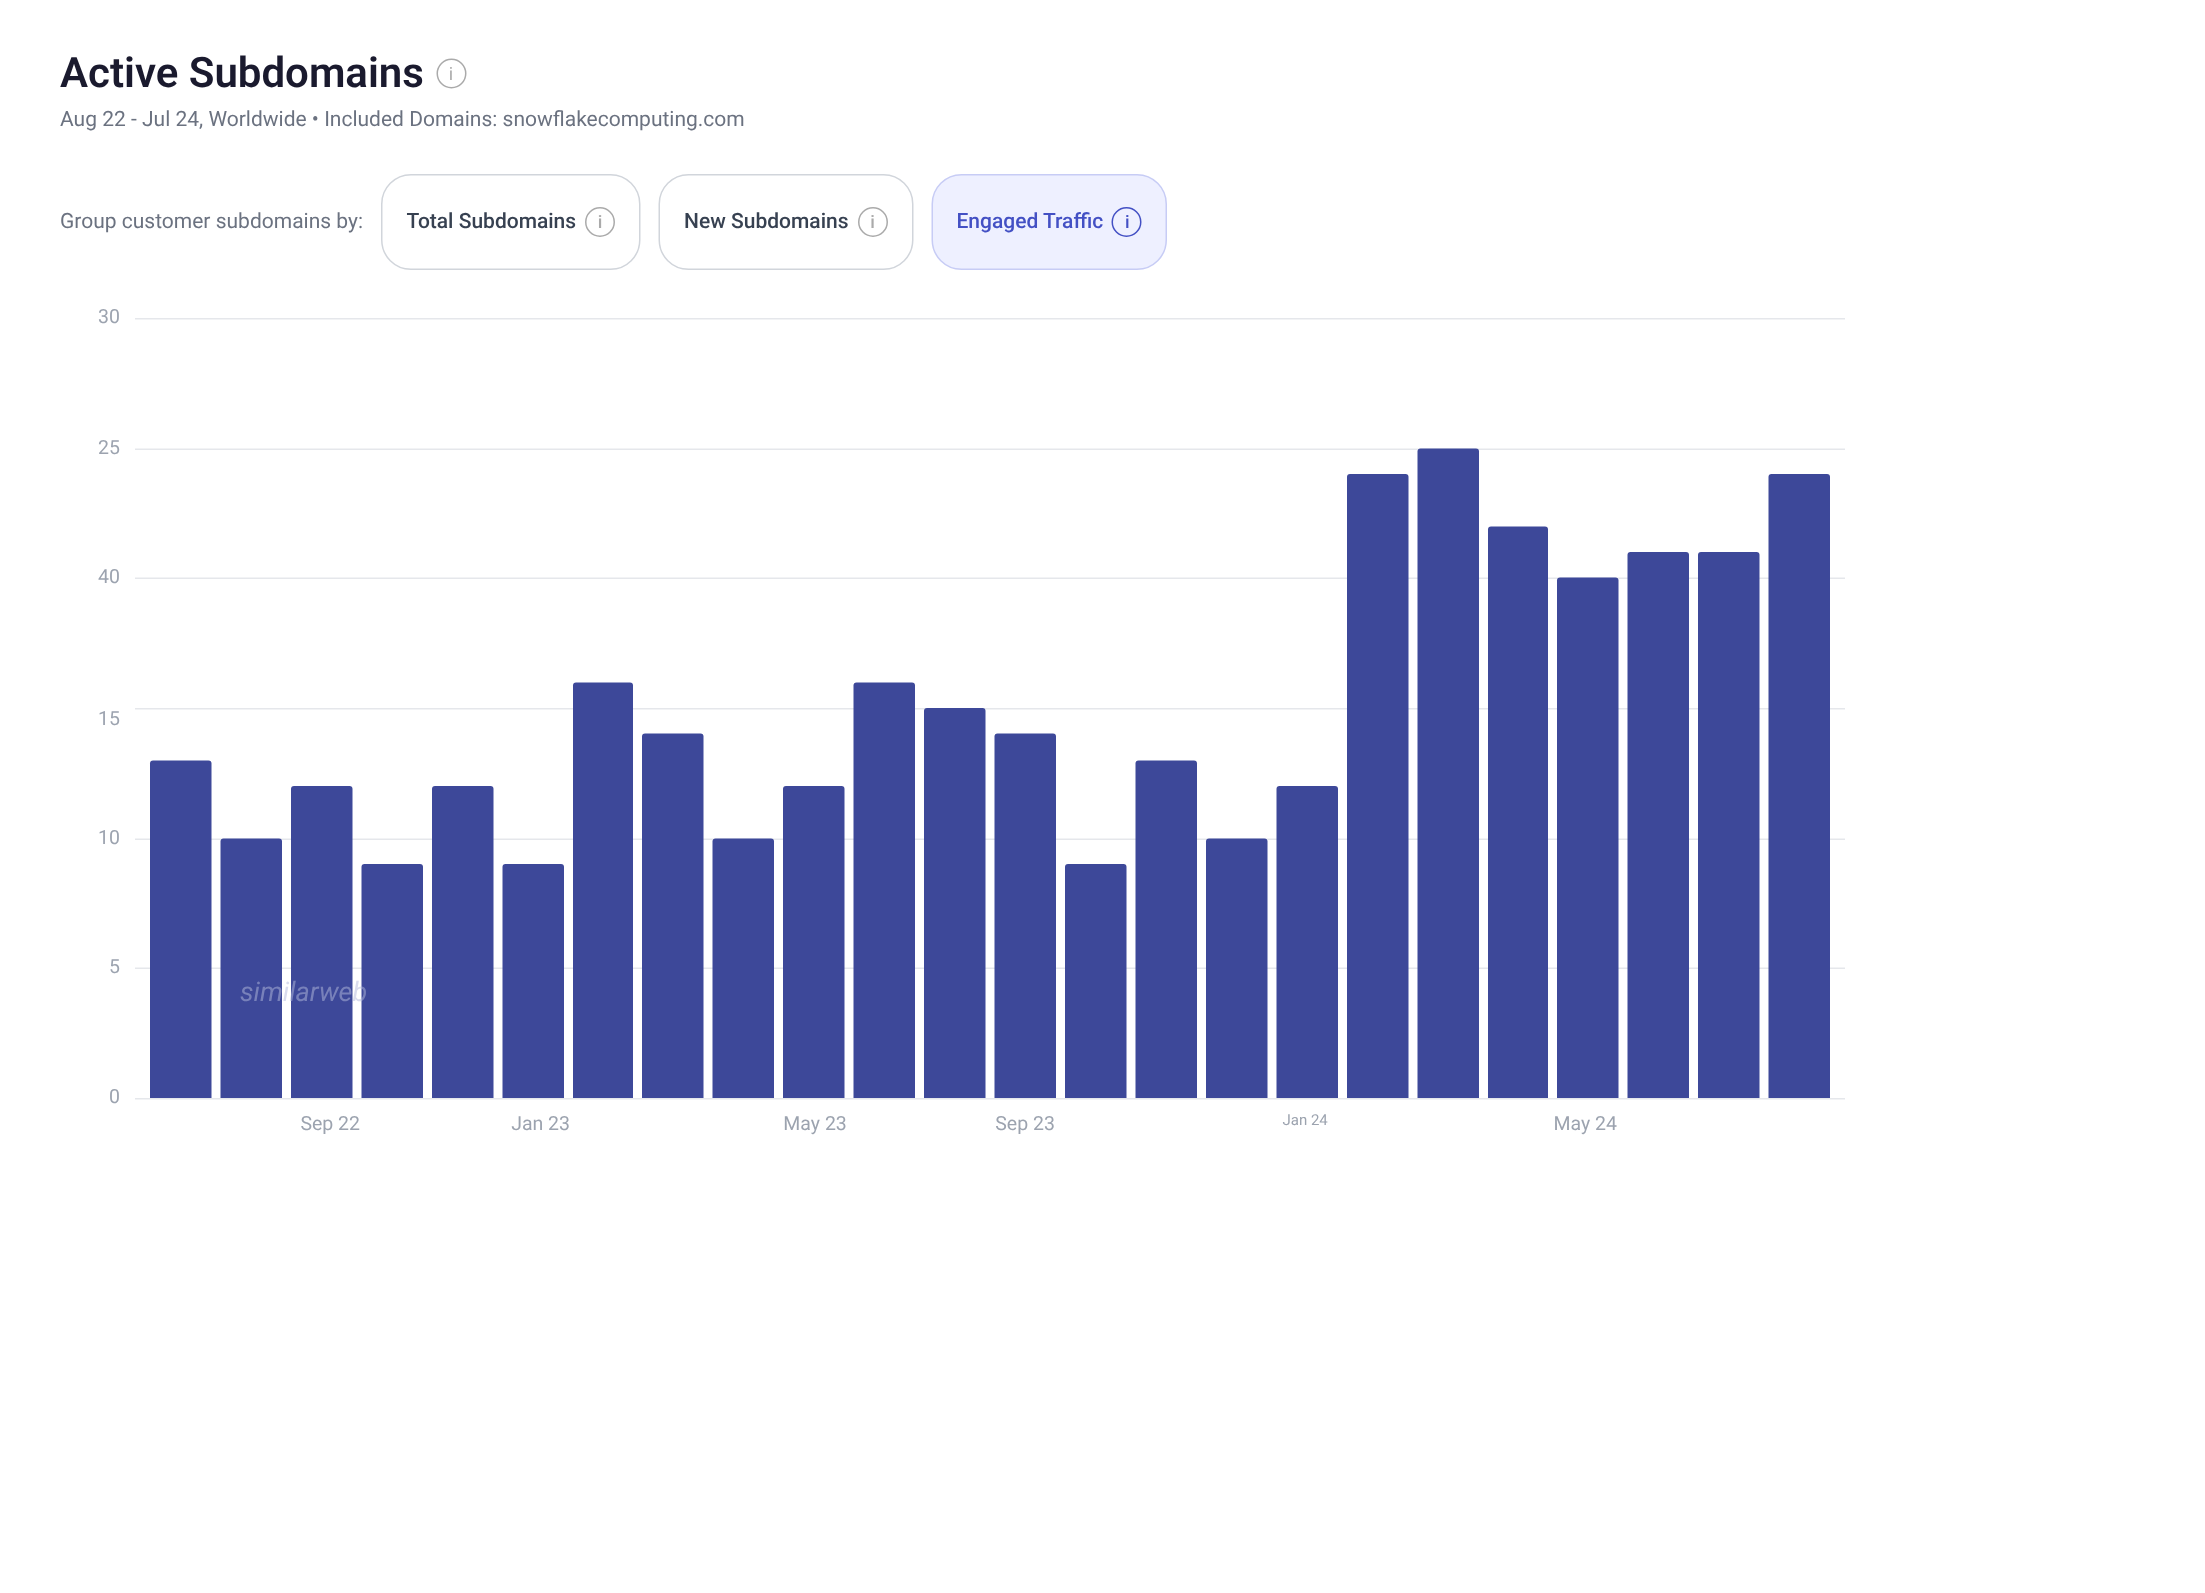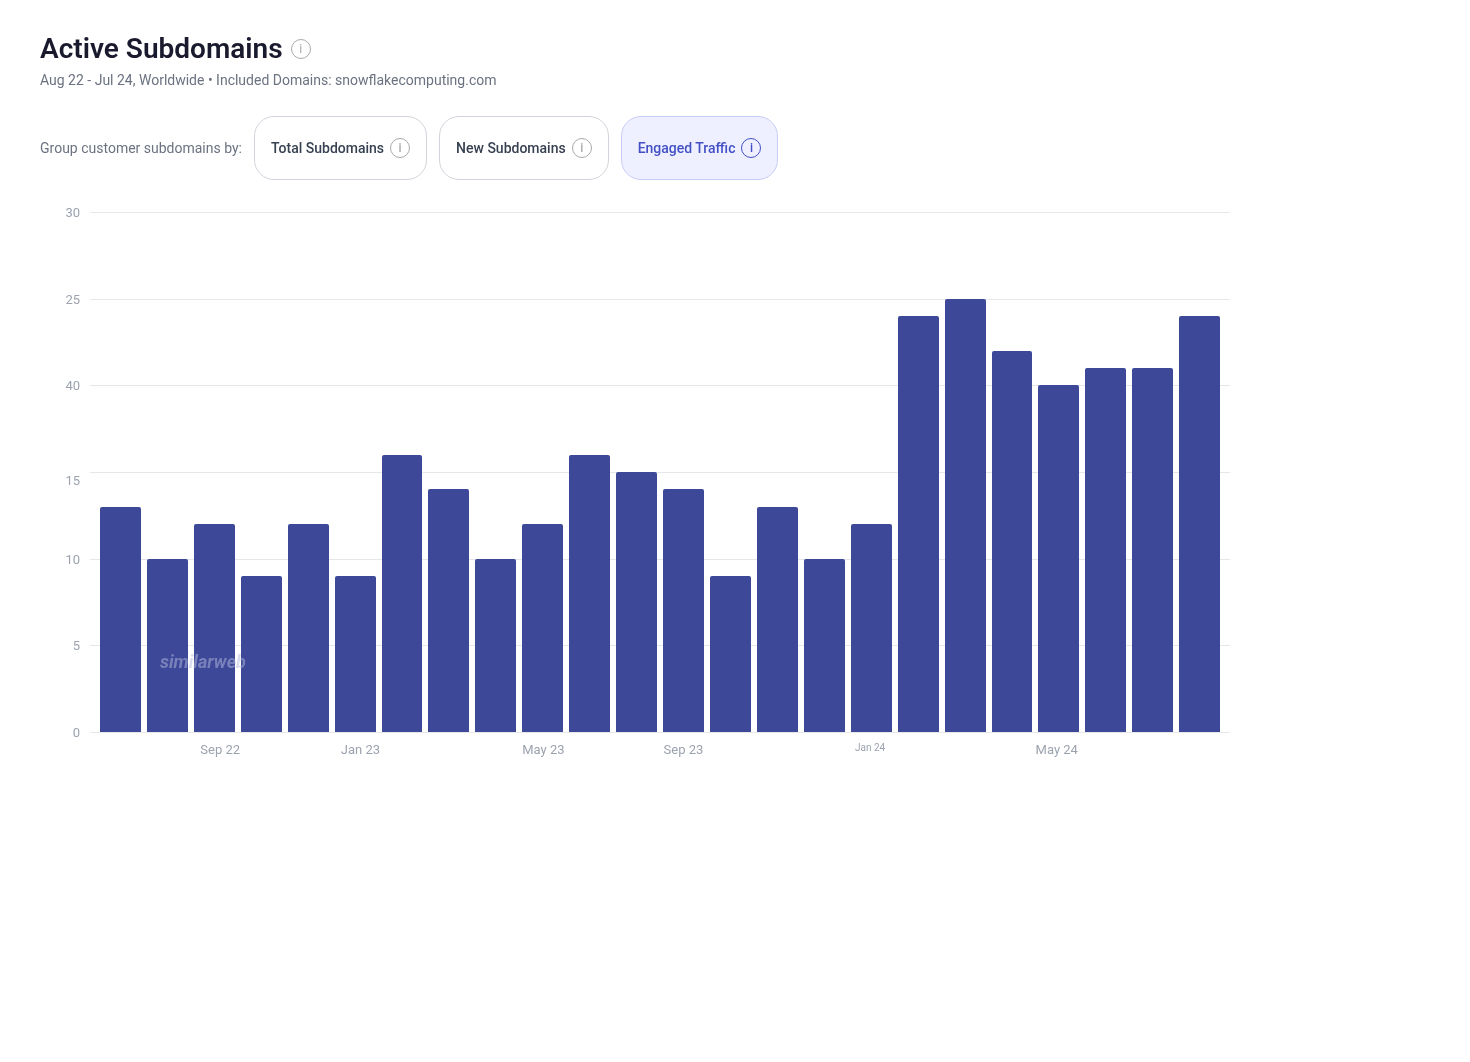--- a/index.html
+++ b/index.html
@@ -113,21 +113,21 @@
       margin-left: 50px;
       padding: 0 10px;
     }
     .watermark {
       position: absolute;
       bottom: 60px;
       left: 120px;
       font-size: 18px;
       color: rgba(180,185,220,0.5);
       font-style: italic;
-      font-weight: 700;
+      font-weight: 400;
       pointer-events: none;
     }
   </style>
 </head>
 <body>
 
 <div>
   <div class="title-row">
     <span class="title">Active Subdomains</span>
     <span class="info-icon">i</span>

